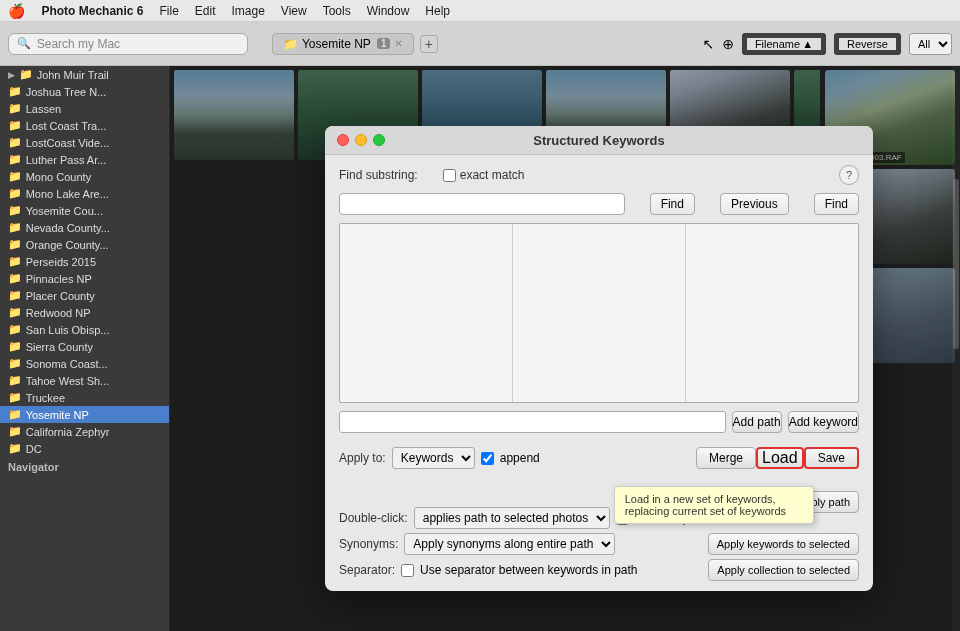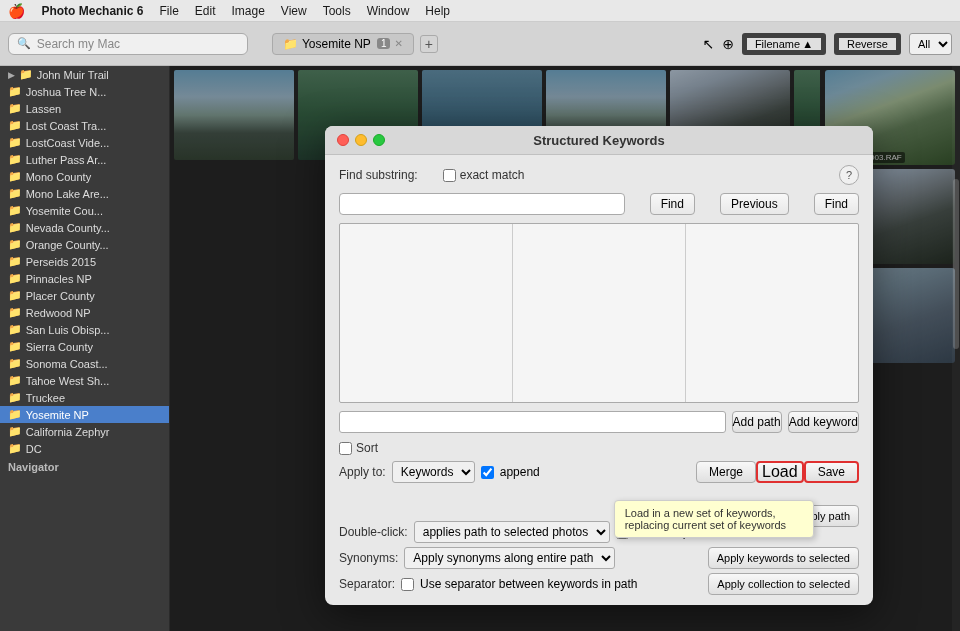--- a/index.html
+++ b/index.html
@@ -677,24 +677,20 @@
         </div>
 
         <div class="path-row">
           <input class="path-input" type="text" style="">
           <button class="add-path-btn">Add path</button>
           <button class="add-keyword-btn">Add keyword</button>
         </div>
 
         <div style="display:flex;gap:8px;align-items:flex-start;margin-bottom:6px;">
           <div style="display:flex;flex-direction:column;gap:4px;flex:1;">
-            <div class="sort-check">
-              <input type="checkbox" style="">
-              <span>Sort</span>
-            </div>
           </div>
         </div>
 
         <div style="display:flex;align-items:center;gap:8px;margin-bottom:6px;justify-content:space-between;">
           <div style="display:flex;align-items:center;gap:6px;">
             <span class="apply-label">Apply to:</span>
             <select class="apply-select">
               <option>Keywords</option>
             </select>
             <input type="checkbox" checked="" style="">

